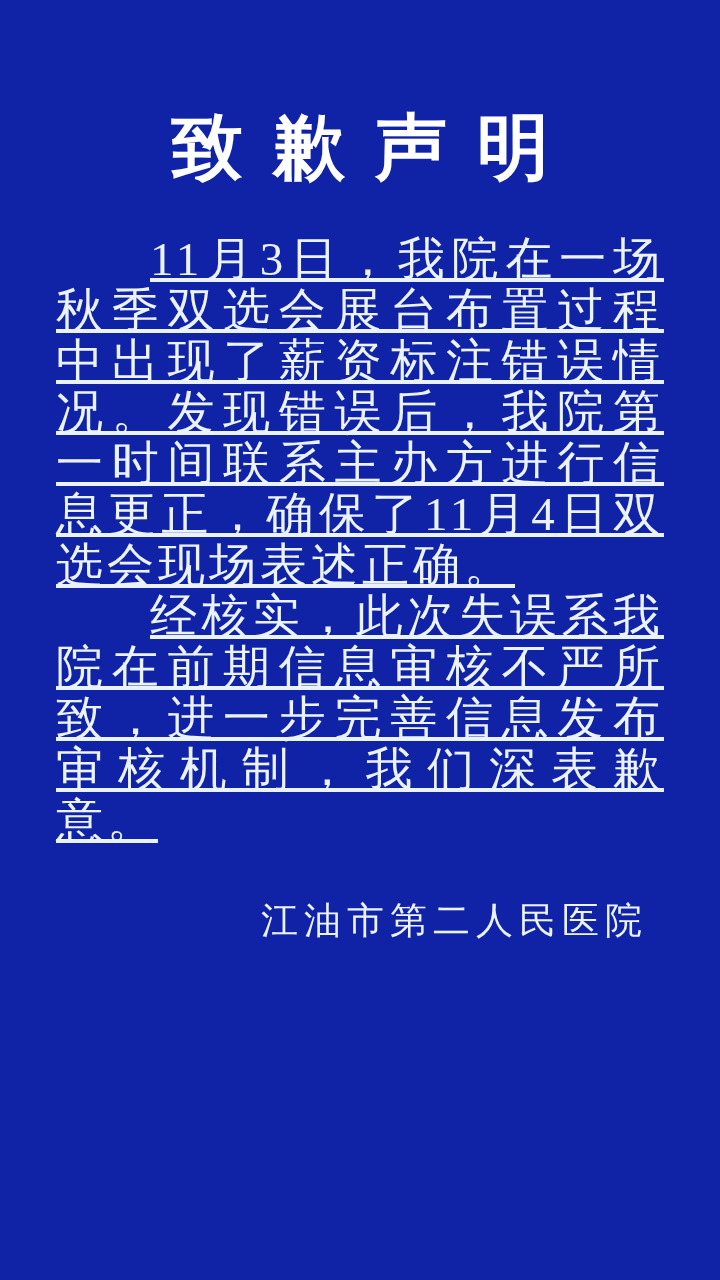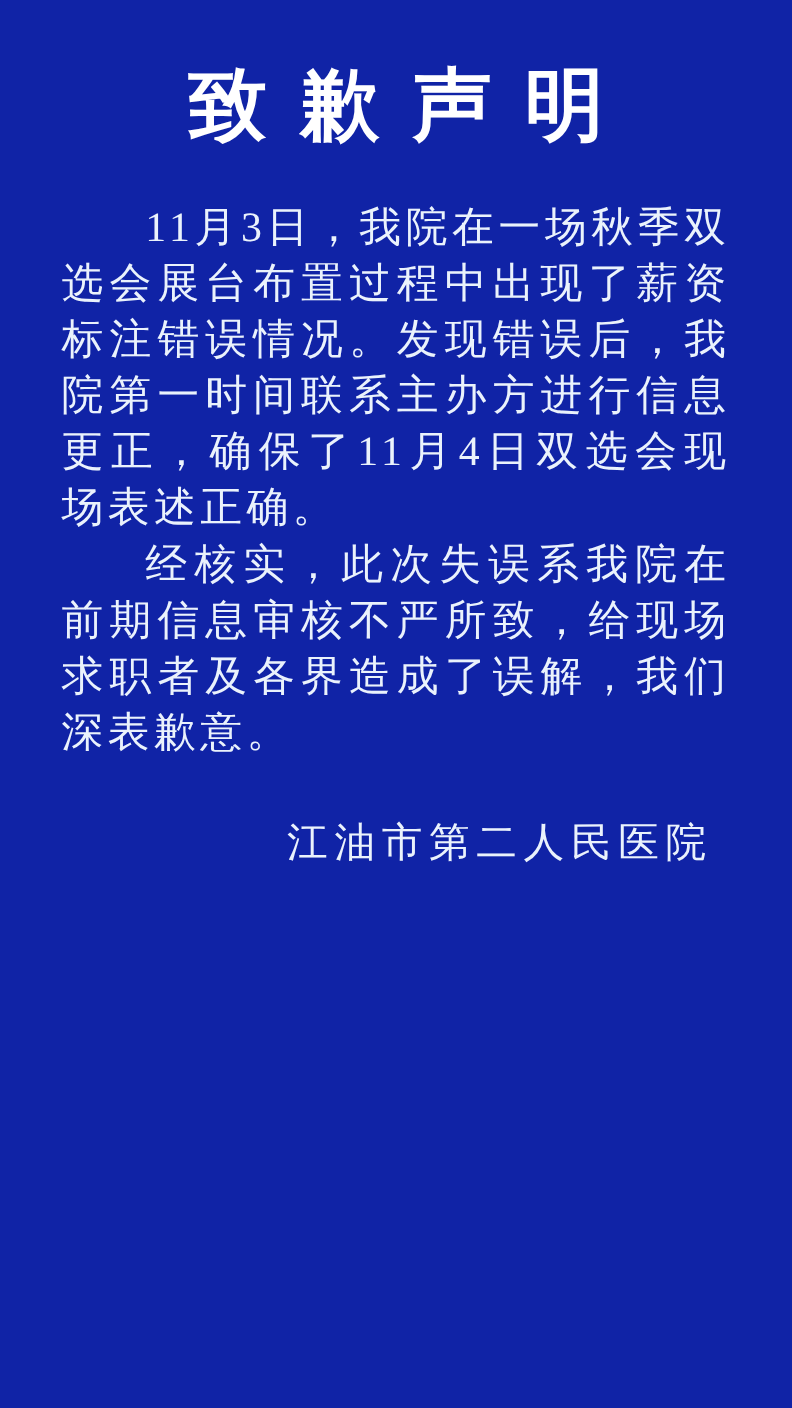--- a/index.html
+++ b/index.html
@@ -16,42 +16,43 @@
   .page {
     position: relative;
     width: 720px;
     height: 1280px;
     margin: 0 auto;
     background: var(--bg);
     overflow: hidden;
   }
   .notice-title {
     margin: 0;
-    padding-top: 52px;
+    padding-top: 104px;
     padding-left: 30px; 
     text-align: center;
     color: var(--title-fg);
     font-size: 72px;
     font-weight: 700;
     letter-spacing: 30px;
     line-height: 88px;
   }
   .notice-body {
     margin: 42px 56px 0 56px;
     color: var(--fg);
   }
   .notice-body p {
     margin: 0;
     text-indent: 2em;
-    font-size: 38px;
+    font-size: 47px;
     line-height: 51px;
     letter-spacing: 4px;
     text-align: justify;
     text-justify: inter-ideograph;
     font-weight: 400;
+    text-decoration: underline;
   }
   .signature-block {
     margin: 52px 72px 0 auto;
     width: fit-content;
     text-align: center;
     color: var(--fg);
   }
   .signature-block .sig-line {
     font-size: 37px;
     line-height: 46px;
@@ -62,20 +63,20 @@
 </style>
 </head>
 <body>
 
 <div class="page">
 
   <h1 class="notice-title">致歉声明</h1>
 
   <div class="notice-body">
     <p>11月3日，我院在一场秋季双选会展台布置过程中出现了薪资标注错误情况。发现错误后，我院第一时间联系主办方进行信息更正，确保了11月4日双选会现场表述正确。</p>
-    <p>经核实，此次失误系我院在前期信息审核不严所致，给现场求职者及各界造成了误解，我们深表歉意。</p>
+    <p>经核实，此次失误系我院在前期信息审核不严所致，进一步完善信息发布审核机制，我们深表歉意。</p>
   </div>
 
   <div class="signature-block">
     <div class="sig-line">江油市第二人民医院</div>
   </div>
 
 </div>
 
 </body></html>

